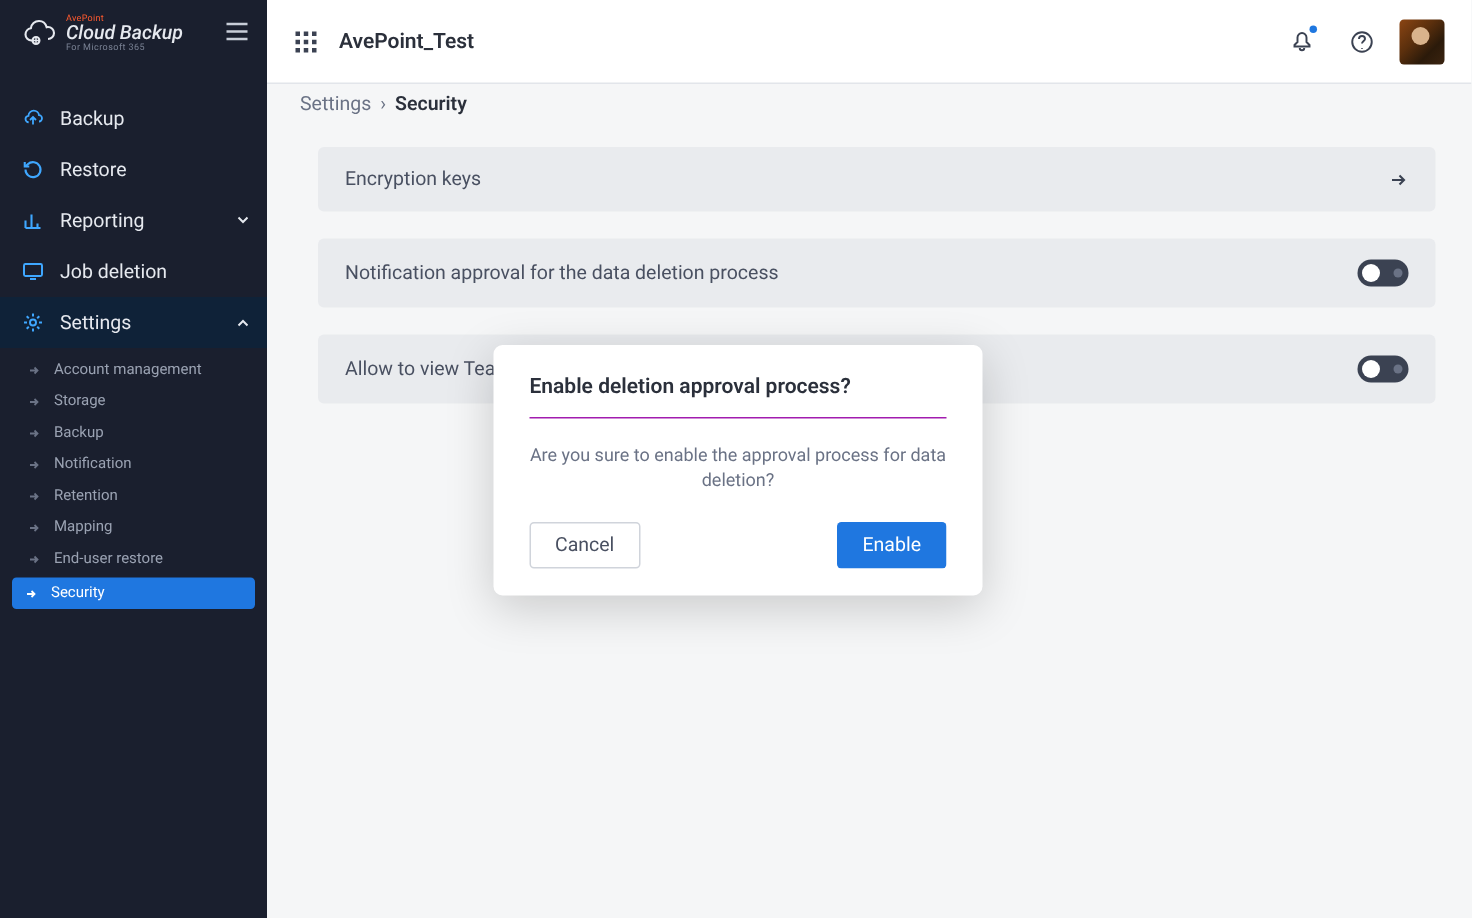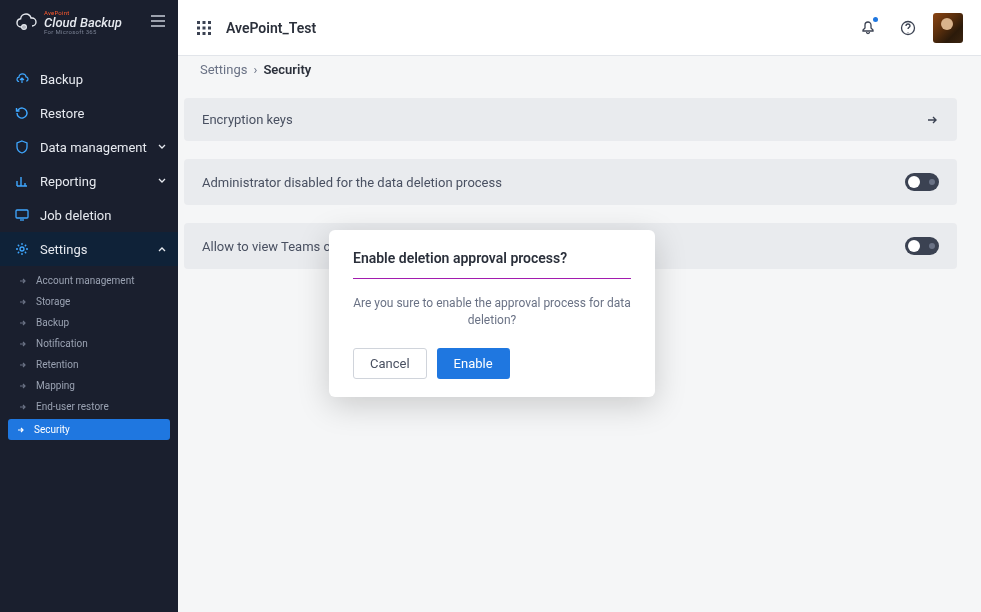--- a/index.html
+++ b/index.html
@@ -201,21 +201,21 @@
       align-items: center;
       gap: 6px;
     }
     .breadcrumb .crumb-cur {
       font-weight: 600;
       color: #2b303b;
     }
 
     .cards {
       position: absolute;
-      left: 184px;
+      left: 212px;
       right: 24px;
       top: 98px;
       display: flex;
       flex-direction: column;
       gap: 18px;
     }
     .card {
       background: #e9ebee;
       border-radius: 4px;
       padding: 14px 18px;
@@ -276,21 +276,21 @@
     }
     .modal-body {
       font-size: 12px;
       color: #6a7285;
       line-height: 1.45;
       padding: 16px 0 18px 0;
       text-align: center;
     }
     .modal-actions {
       display: flex;
-      justify-content: flex-start;
+      justify-content: space-between;
       gap: 10px;
     }
     .btn {
       font-size: 13px;
       padding: 7px 16px;
       border-radius: 3px;
       cursor: pointer;
       border: 1px solid transparent;
     }
     .btn-secondary {
@@ -338,31 +338,20 @@
       <span>Backup</span>
     </div>
     <div class="nav-item">
       <span class="nav-icon">
         <svg width="16" height="16" viewBox="0 0 16 16">
             <path d="M3 8a5 5 0 1 0 1.5-3.5L3 6" fill="none" stroke="#3fa7ff" stroke-width="1.4"></path>
             <path d="M2.5 3v3h3" fill="none" stroke="#3fa7ff" stroke-width="1.4"></path>
           </svg>
       </span>
       <span>Restore</span>
-    </div>
-    <div class="nav-item">
-      <span class="nav-icon">
-        <svg width="16" height="16" viewBox="0 0 16 16">
-            <path d="M8 2l5 2v4c0 3-2 5-5 6-3-1-5-3-5-6V4l5-2z" fill="none" stroke="#3fa7ff" stroke-width="1.3"></path>
-          </svg>
-      </span>
-      <span>Data management</span>
-      <svg class="chev" viewBox="0 0 8 8">
-          <path d="M1 2l3 3 3-3" fill="none" stroke="#e6e9ef" stroke-width="1.3"></path>
-        </svg>
     </div>
     <div class="nav-item">
       <span class="nav-icon">
         <svg width="16" height="16" viewBox="0 0 16 16">
             <path d="M3 13V8M7 13V4M11 13v-3M3 13h10" fill="none" stroke="#3fa7ff" stroke-width="1.4"></path>
           </svg>
       </span>
       <span>Reporting</span>
       <svg class="chev" viewBox="0 0 8 8">
           <path d="M1 2l3 3 3-3" fill="none" stroke="#e6e9ef" stroke-width="1.3"></path>
@@ -484,21 +473,21 @@
 </div>
 
 <div class="cards">
   <div class="card">
     <span class="card-title">Encryption keys</span>
     <svg width="14" height="14" viewBox="0 0 14 14" class="card-arrow">
         <path d="M3 7h8M8 4l3 3-3 3" fill="none" stroke="currentColor" stroke-width="1.4"></path>
       </svg>
   </div>
   <div class="card">
-    <span class="card-title">Administrator disabled for the data deletion process</span>
+    <span class="card-title">Notification approval for the data deletion process</span>
     <div class="toggle">
         <span class="gear-dot"></span>
       </div>
   </div>
   <div class="card">
     <span class="card-title">Allow to view Teams chat</span>
     <div class="toggle">
         <span class="gear-dot"></span>
       </div>
   </div>

